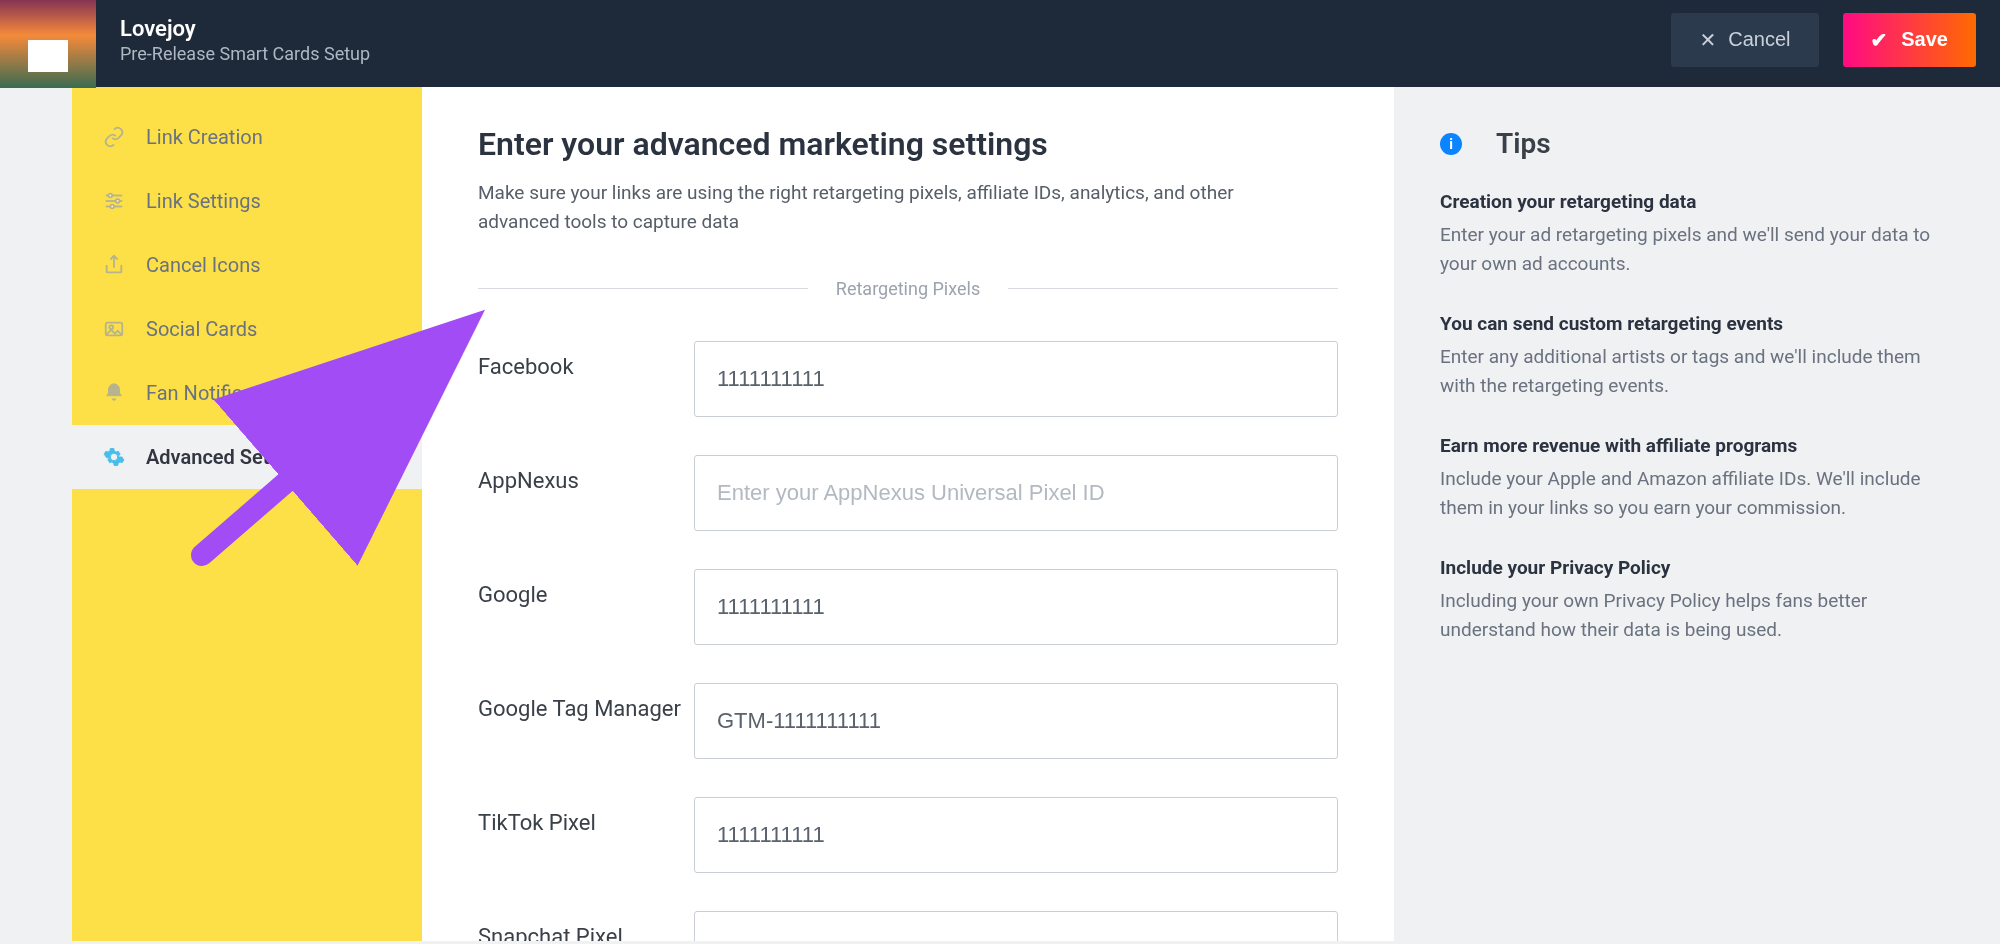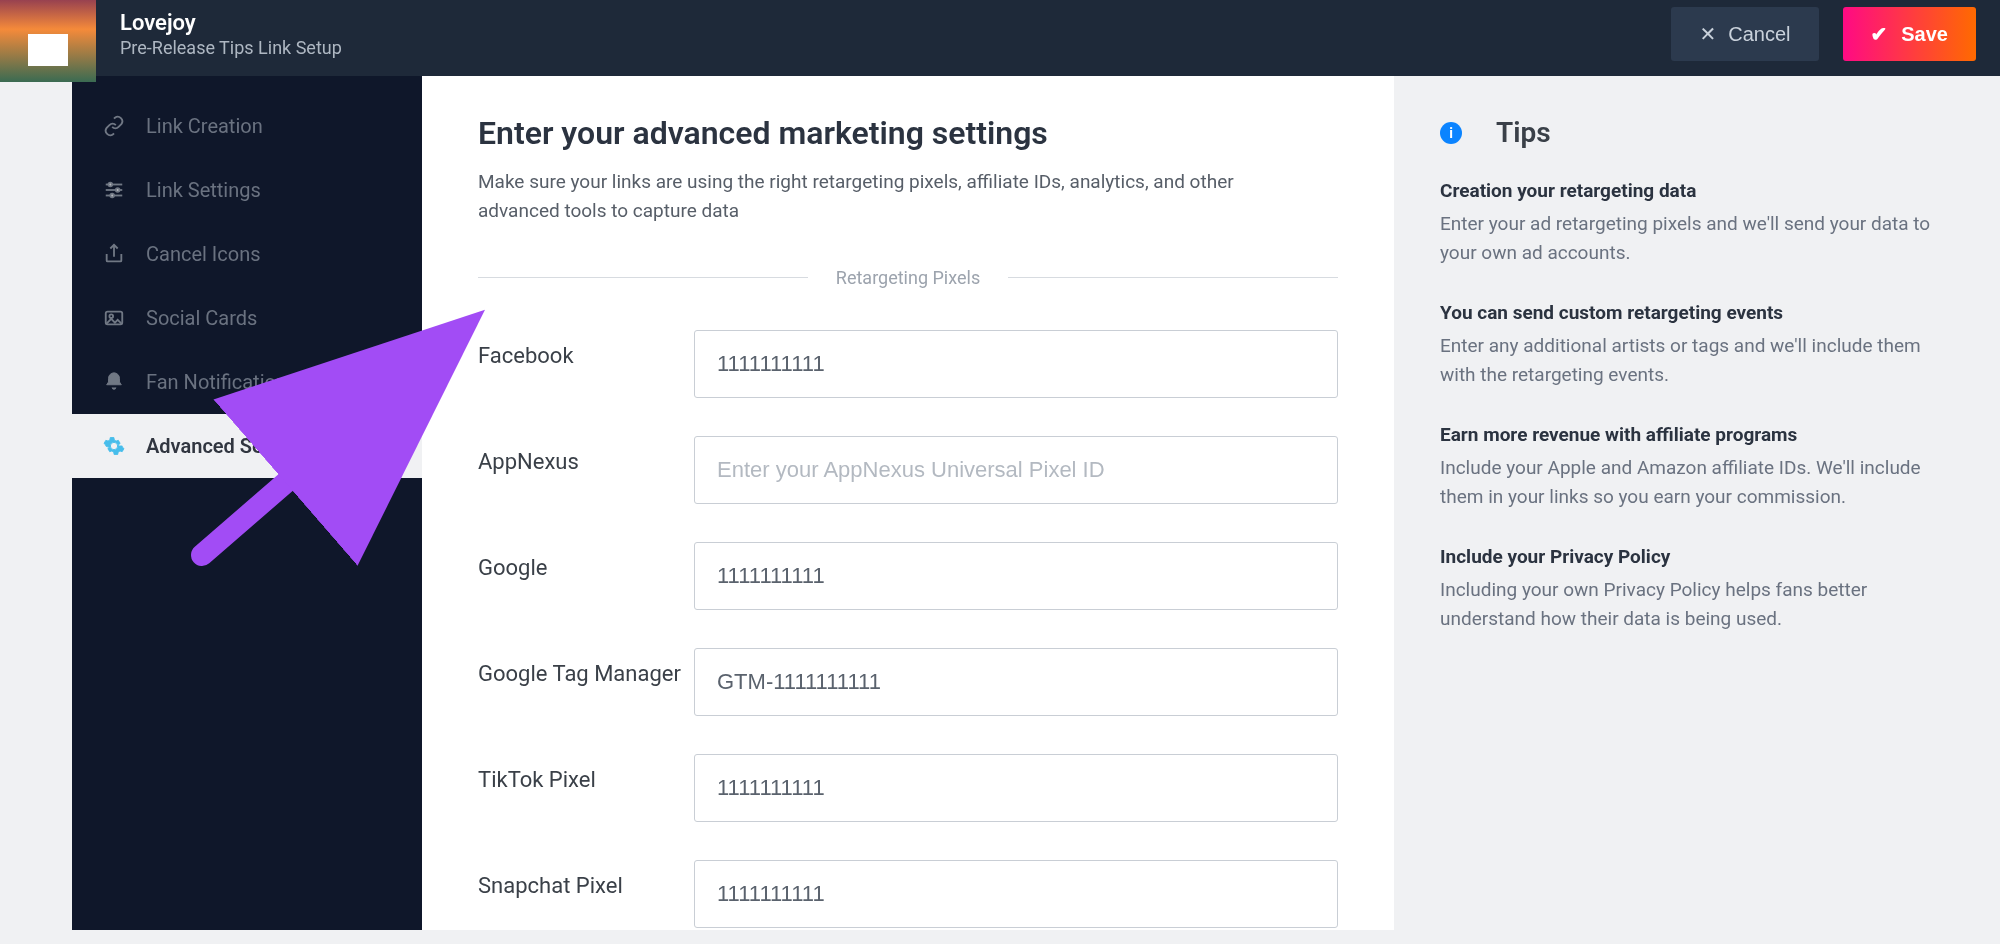--- a/index.html
+++ b/index.html
@@ -1,52 +1,52 @@
 <!DOCTYPE html>
 <html><head>
 <meta charset="utf-8">
 <style>
 * { box-sizing: border-box; margin: 0; padding: 0; }
 body { font-family: -apple-system, BlinkMacSystemFont, "Segoe UI", Roboto, Helvetica, Arial, sans-serif; background: #f0f1f3; color: #333; width: 2000px; height: 944px; overflow: hidden; }
 
 
-.header { height: 76px; background: #1e2939; display: flex; align-items: center; padding: 0 24px 8px 0; }
+.header { height: 87px; background: #1e2939; display: flex; align-items: center; padding: 0 24px 8px 0; }
 .header .thumb { width: 96px; height: 96px; background: linear-gradient(180deg,#6b1f5a 0%,#f58a3a 45%,#3a6b52 100%); margin-right: 24px; position: relative; flex-shrink: 0; }
 .header .thumb::after { content: ""; position: absolute; left: 28px; top: 48px; width: 40px; height: 32px; background: #fff; }
 .header .titles { display:flex; flex-direction:column; }
 .header .main-title { color:#fff; font-size:22px; font-weight:600; }
 .header .sub-title { color:#aeb7c2; font-size:18px; margin-top:2px; }
 .header .spacer { flex:1; }
 .header .btn { height:54px; display:flex; align-items:center; padding:0 28px; border-radius:3px; font-size:20px; cursor:pointer; border:none; }
 .header .btn-cancel { background:#2c3a4e; color:#c9d1db; margin-right:24px; }
 .header .btn-cancel .x-icon { margin-right:12px; font-size:20px; }
 .header .btn-save { background:linear-gradient(90deg,#ff0a84 0%,#ff6a00 100%); color:#fff; font-weight:600; }
 .header .btn-save .check-icon { margin-right:14px; font-size:20px; }
 
 .body { display:flex; height:calc(100% - 90px); }
 
 
 .leftgutter { width:72px; background:#f0f1f3; }
-.sidebar { width:350px; background:#0f172a; display:flex; flex-direction:column; padding-top:18px; }
+.sidebar { width:350px; background:#fde047; display:flex; flex-direction:column; padding-top:18px; }
 .sidebar .item { display:flex; align-items:center; height:64px; padding:0 0 0 26px; color:#6a7280; font-size:20px; cursor:pointer; }
 .sidebar .item .icn { width:32px; margin-right:16px; display:flex; justify-content:center; opacity:0.7; }
 .sidebar .item.active { background:#f0f1f3; color:#313640; font-weight:600; }
 .sidebar .item.active .icn svg { fill:#00a8e8; stroke:#00a8e8; }
 
 
 .main { flex:1; background:#fff; padding:38px 56px 0 56px; overflow:auto; position:relative; }
 .main h1 { font-size:32px; font-weight:600; color:#2b3340; margin-bottom:16px; }
 .main .lead { font-size:19px; color:#575e68; line-height:1.5; max-width:820px; margin-bottom:42px; }
 .section-sep { display:flex; align-items:center; margin: 0 0 42px 0; }
 .section-sep .line { flex:1; height:1px; background:#d7dbe0; }
 .section-sep .lbl { padding:0 28px; color:#9ca3ad; font-size:18px; }
 
 .formrow { display:flex; align-items:flex-start; margin-bottom:38px; }
 .formrow .flabel { width:216px; font-size:22px; font-weight:400; color:#3a4048; padding-top:12px; line-height:1.3; }
-.formrow input { flex:1; max-width:650px; height:68px; border:1px solid #c9ced5; border-radius:3px; padding:0 22px; font-size:22px; color:#5a626d; outline:none; }
+.formrow input { flex:1; max-width:650px; height:76px; border:1px solid #c9ced5; border-radius:3px; padding:0 22px; font-size:22px; color:#5a626d; outline:none; }
 .formrow input::placeholder { color:#b3b9c1; }
 
 
 .tips { width:606px; background:#f0f1f3; padding:40px 46px 0 46px; }
 .tips .tips-head { display:flex; align-items:center; margin-bottom:30px; }
 .tips .tips-head .info-icon { width:22px; height:22px; border-radius:50%; background:#0b84ff; color:#fff; display:flex; align-items:center; justify-content:center; font-weight:700; font-size:14px; margin-right:16px; }
 .tips .tips-head h2 { font-size:28px; color:#3a4048; font-weight:600;margin-left:18px; }
 .tip-block { margin-bottom:34px; }
 .tip-block .tt { font-size:19px; font-weight:700; color:#2b3340; margin-bottom:8px; }
 .tip-block .tb { font-size:19px; color:#6a7280; line-height:1.5; }
@@ -55,21 +55,21 @@
 .arrow { position:absolute; left:182px; top:395px; pointer-events:none; }
 .arrow svg { overflow:visible; }
 </style>
 </head>
 <body>
 
 <div class="header">
   <div class="thumb"></div>
   <div class="titles">
     <div class="main-title">Lovejoy</div>
-    <div class="sub-title">Pre-Release Tips Link Setup</div>
+    <div class="sub-title">Pre-Release Smart Cards Setup</div>
   </div>
   <div class="spacer"></div>
   <button class="btn btn-cancel">
     <span class="x-icon">✕</span>
     <span>Cancel</span>
   </button>
   <button class="btn btn-save">
     <span class="check-icon">✔</span>
     <span>Save</span>
   </button>

